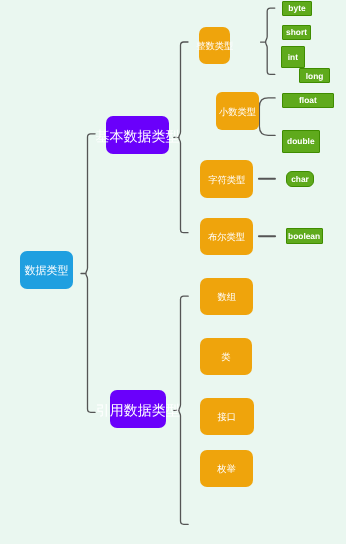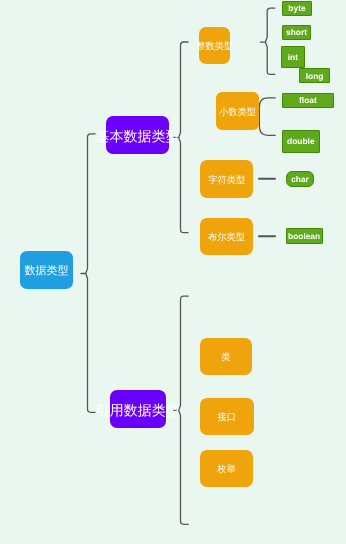--- a/index.html
+++ b/index.html
@@ -57,20 +57,23 @@
   <div class="node n-l2" style="left:216px;top:92.0px;width:43px;height:37.6px;border-radius:6px;">
     <span>小数类型</span>
   </div>
   <div class="node n-l2" style="left:200.3px;top:160.0px;width:53.0px;height:37.6px;">
     <span>字符类型</span>
   </div>
   <div class="node n-l2" style="left:200.0px;top:217.9px;width:53.0px;height:37.5px;">
     <span>布尔类型</span>
   </div>
 
+  <div class="node n-l2" style="left:200.1px;top:277.6px;width:53.2px;height:37.8px;">
+    <span>数组</span>
+  </div>
   <div class="node n-l2" style="left:200.1px;top:337.7px;width:51.8px;height:37.2px;">
     <span>类</span>
   </div>
   <div class="node n-l2" style="left:199.8px;top:397.5px;width:54.0px;height:37.3px;font-family:Liberation Mono, monospace;">
     <span>接口</span>
   </div>
   <div class="node n-l2" style="left:200.0px;top:450.1px;width:53.0px;height:37.1px;">
     <span>枚举</span>
   </div>
 

